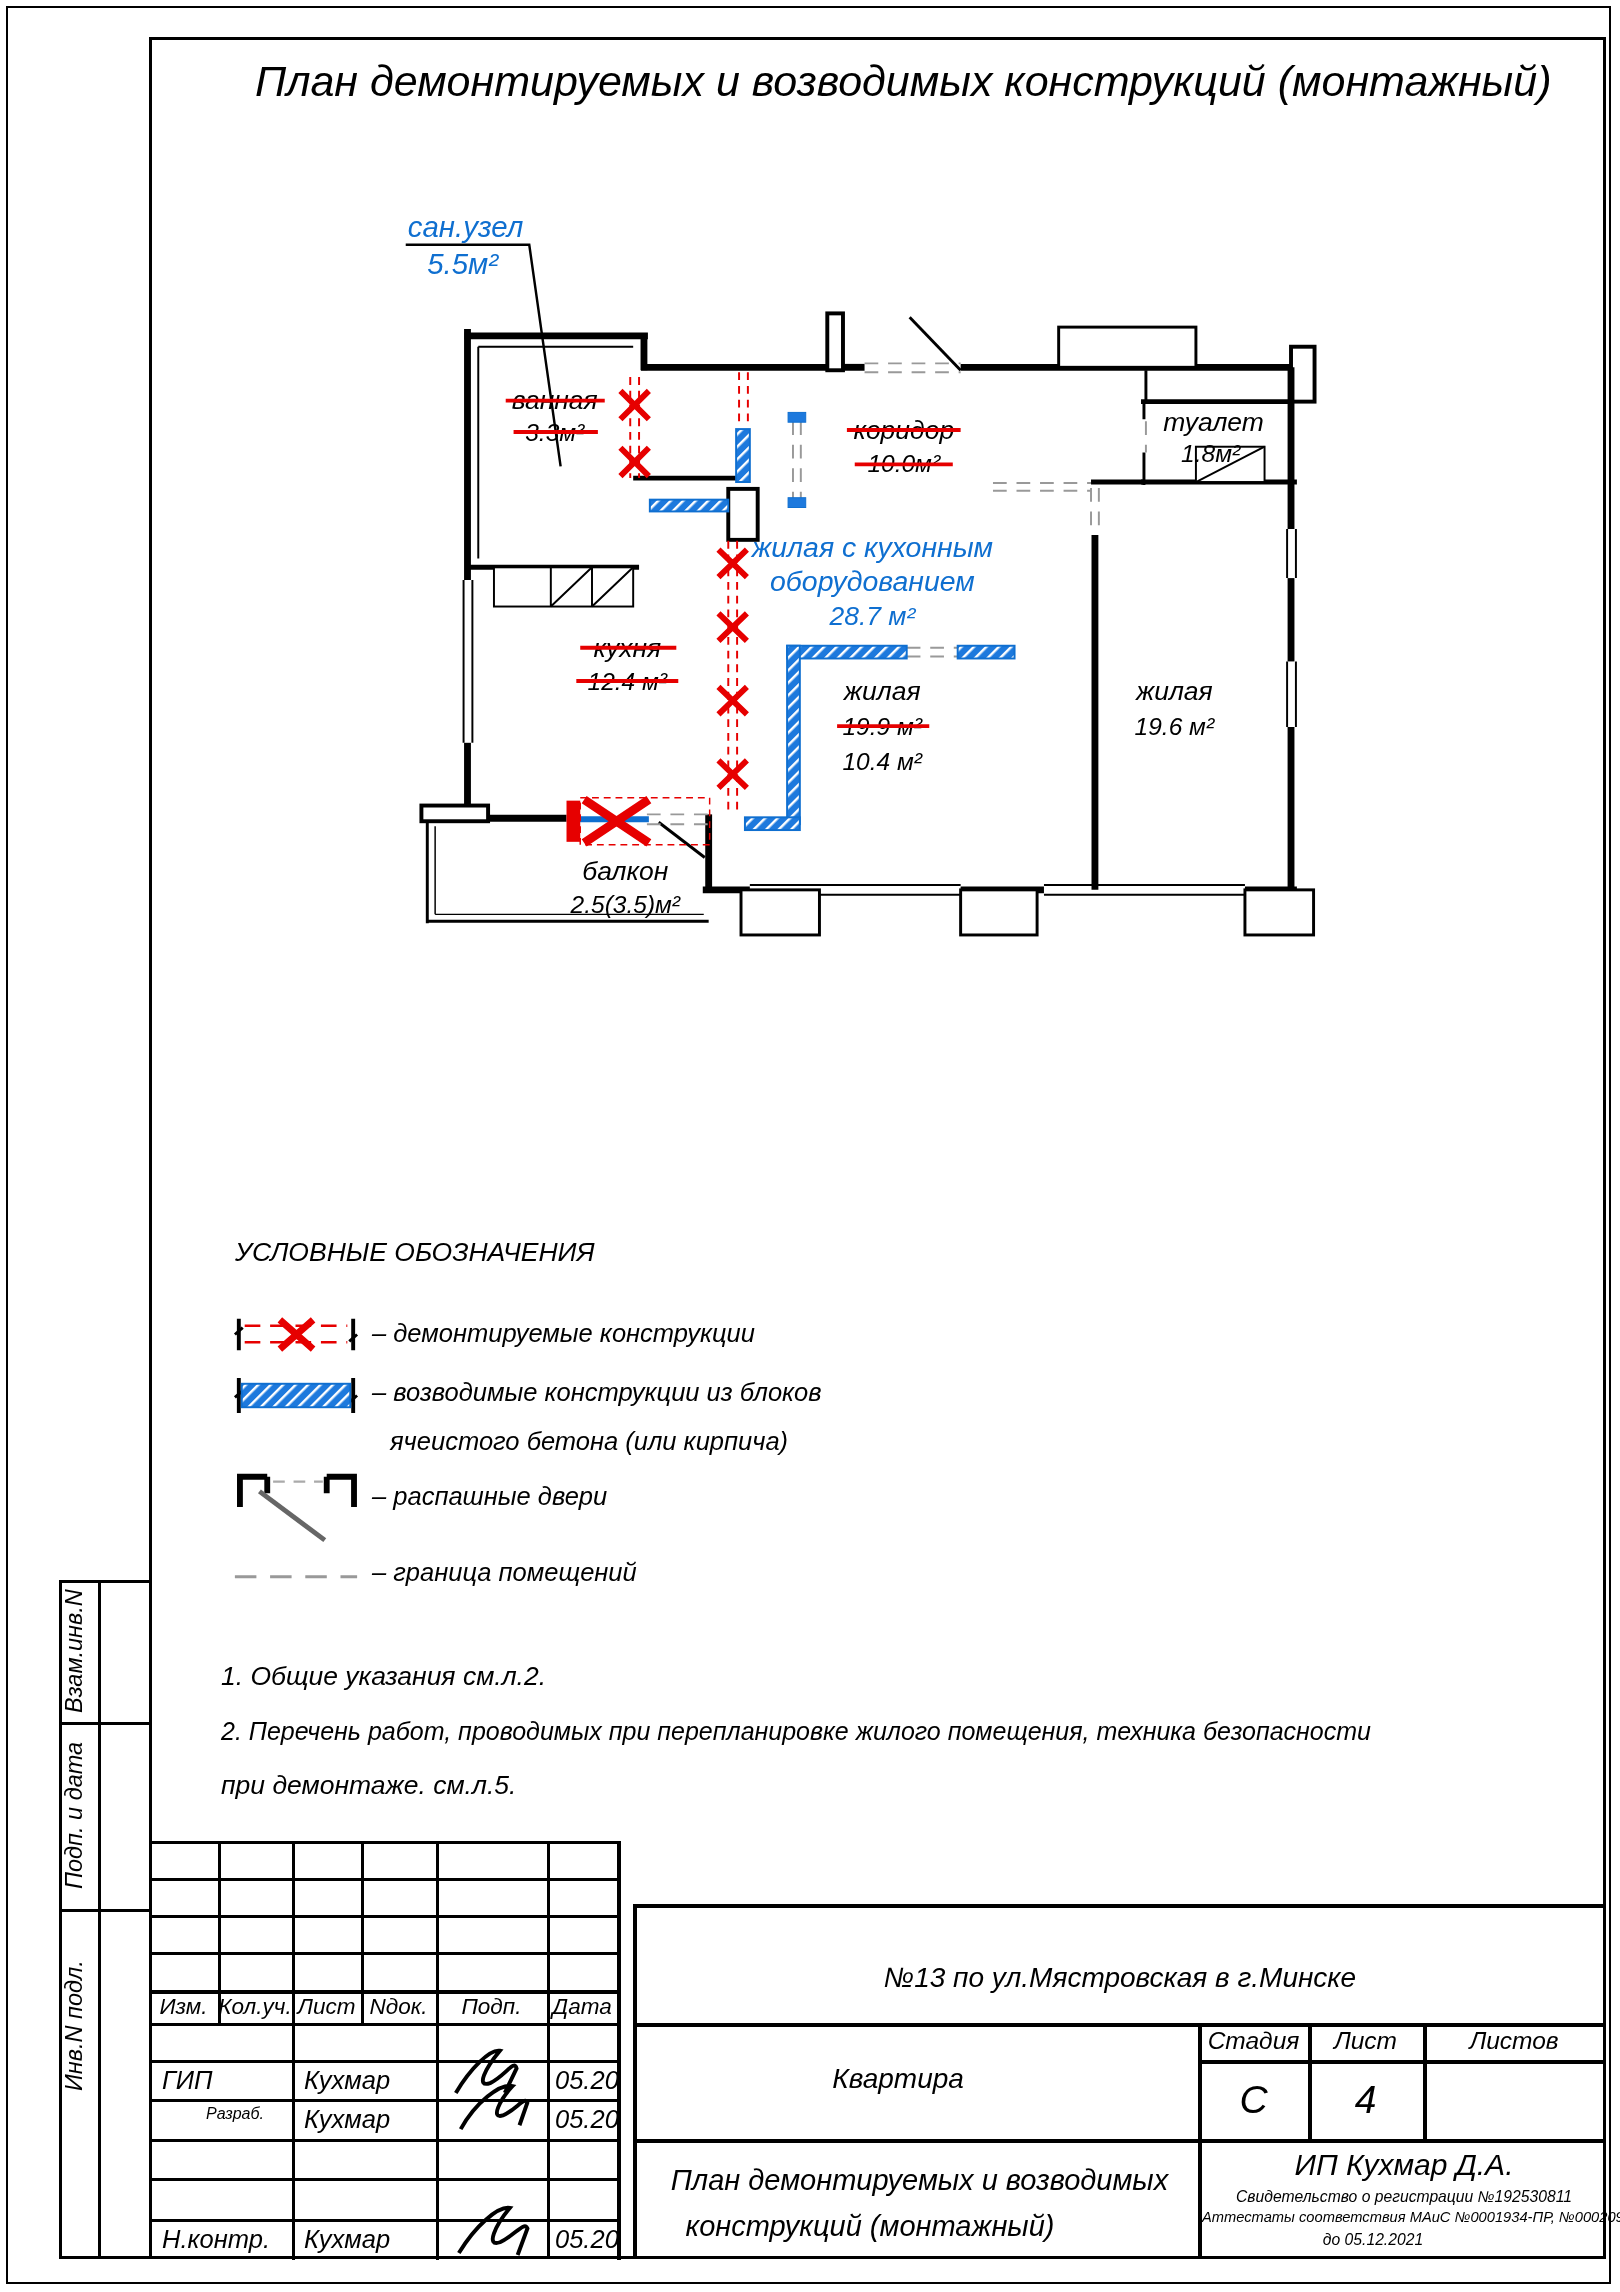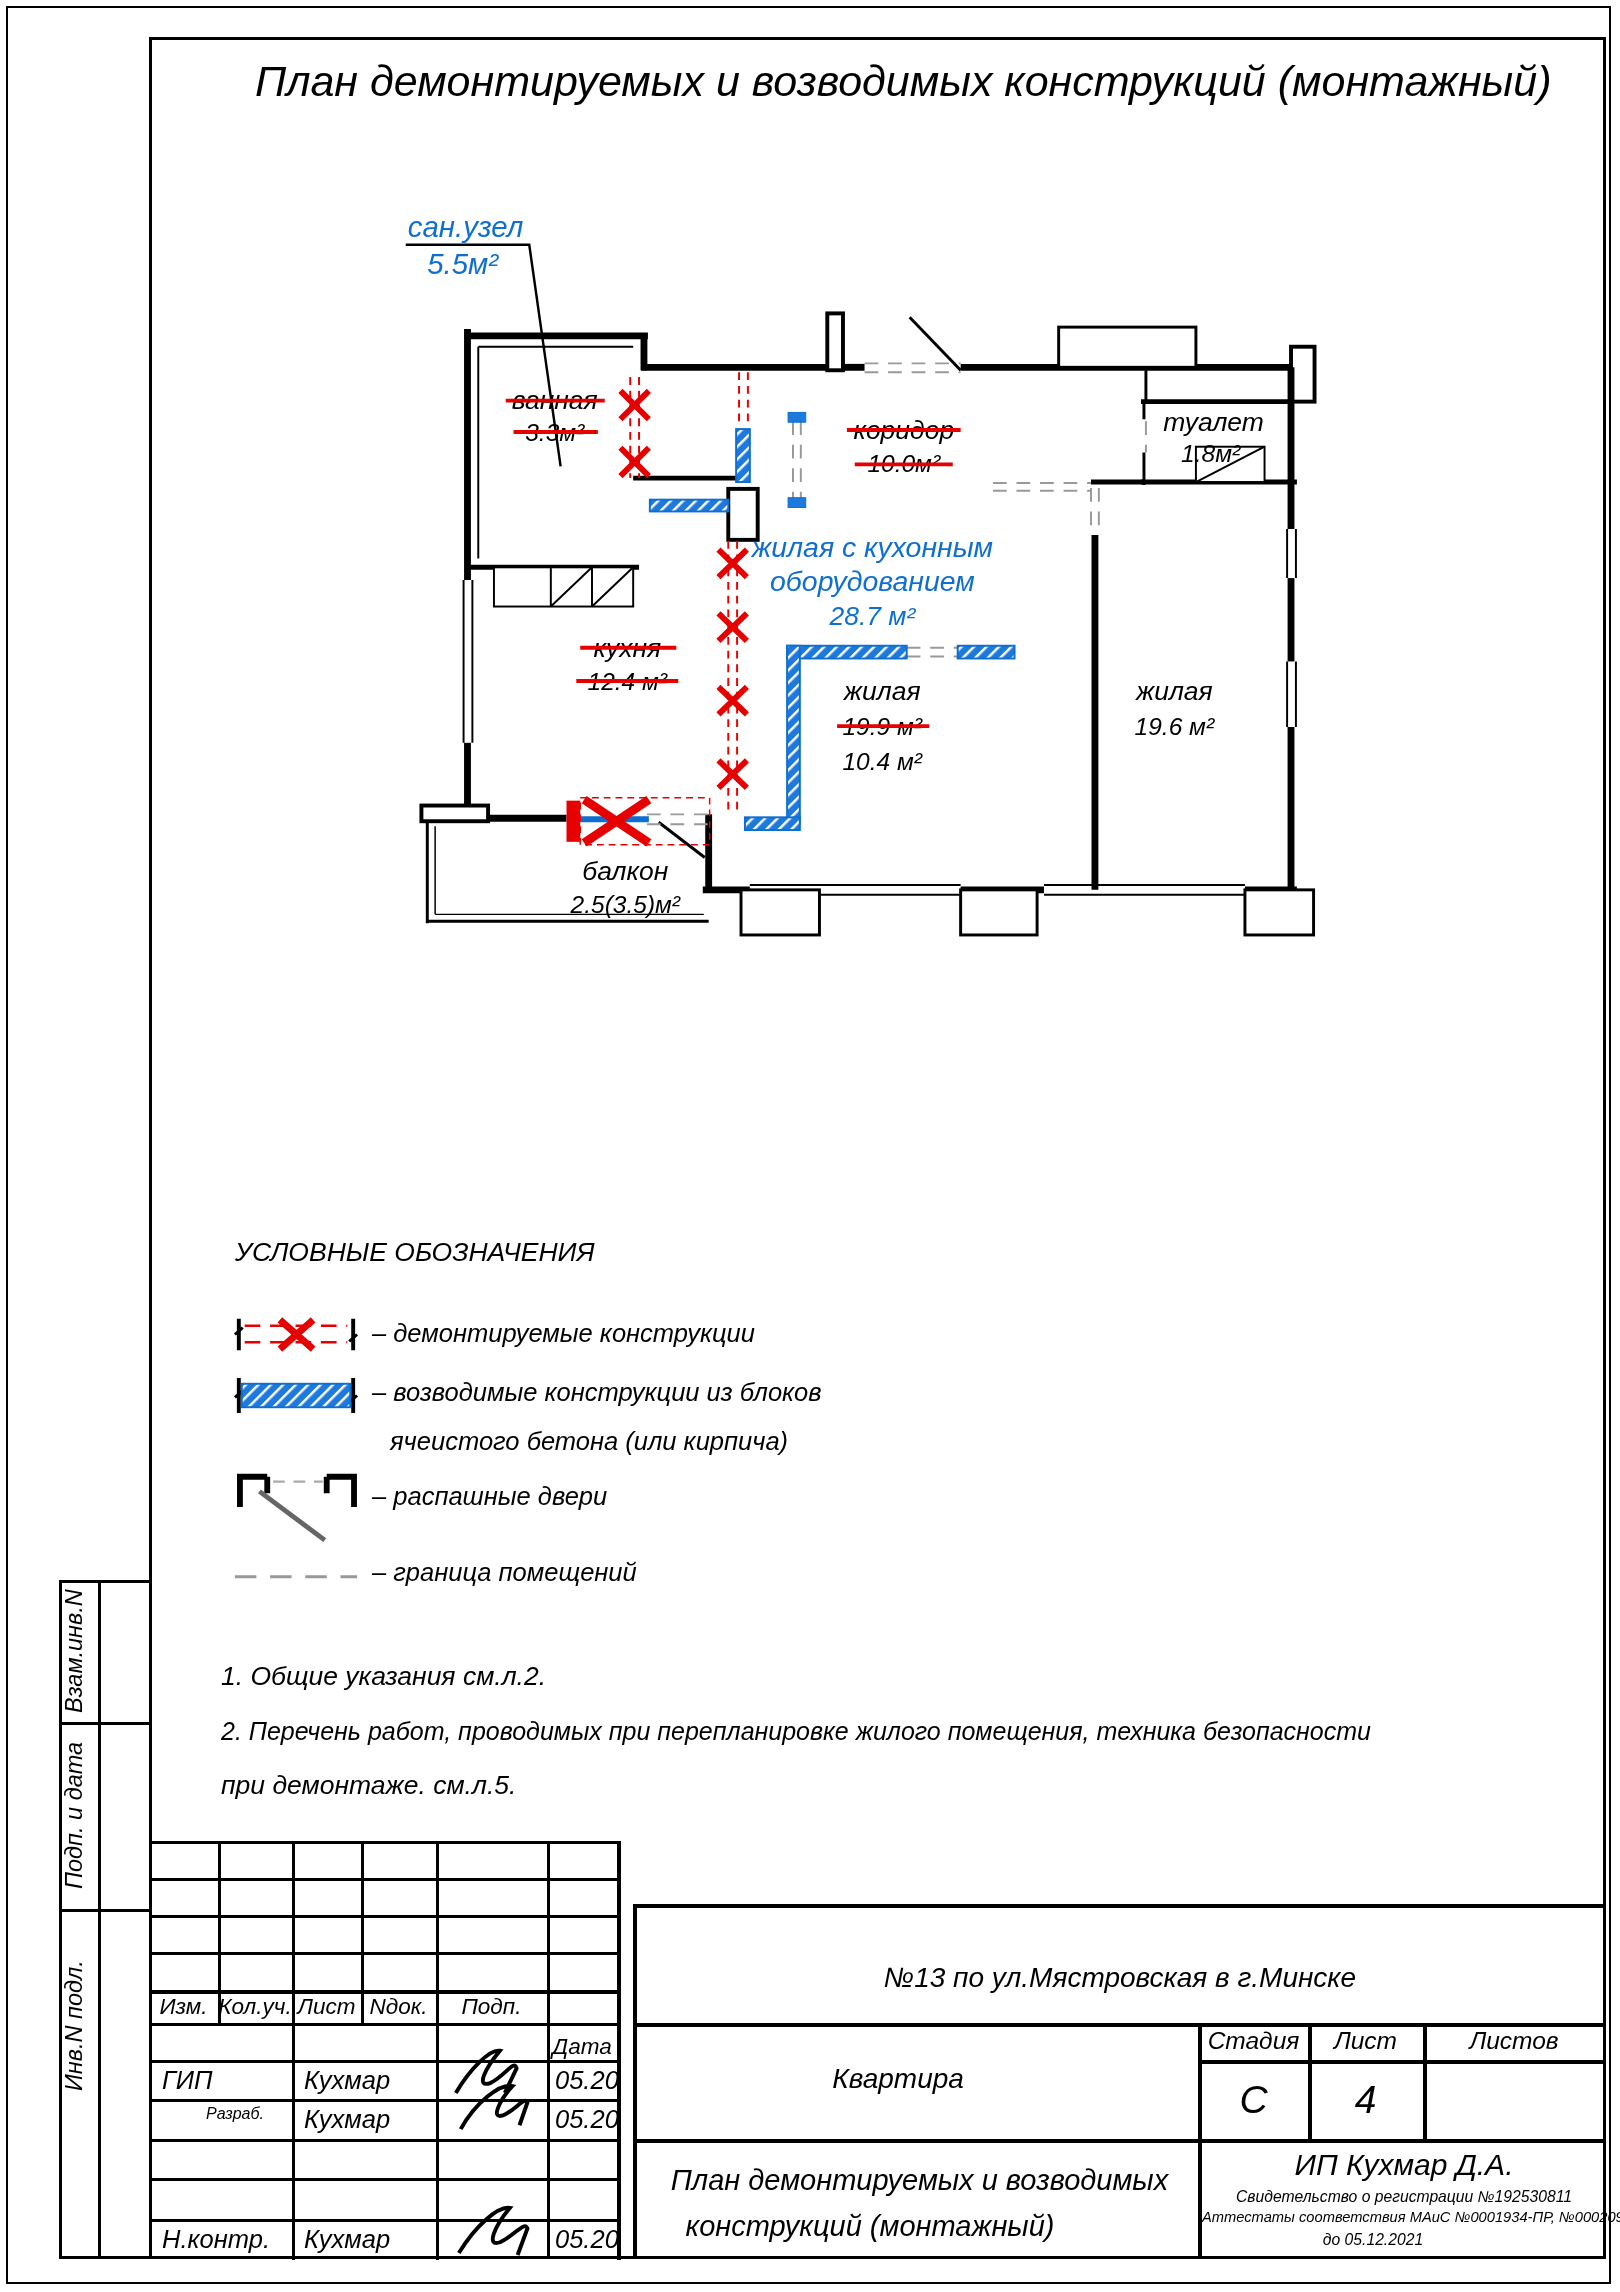--- a/index.html
+++ b/index.html
@@ -254,21 +254,21 @@
     <div class="ln" style="left:1198px;top:2023px;width:3.9px;height:236px;"></div>
     <div class="ln" style="left:1308px;top:2023px;width:3.9px;height:116px;"></div>
     <div class="ln" style="left:1423px;top:2023px;width:3.9px;height:116px;"></div>
   </div>
 
   <div class="t tc" style="left:149px;top:1994px;width:69px;font-size:22.5px;">Изм.</div>
   <div class="t tc" style="left:218px;top:1994px;width:74px;font-size:22.5px;">Кол.уч.</div>
   <div class="t tc" style="left:292px;top:1994px;width:69px;font-size:22.5px;">Лист</div>
   <div class="t tc" style="left:361px;top:1994px;width:75px;font-size:22.5px;">Nдок.</div>
   <div class="t tc" style="left:436px;top:1994px;width:111px;font-size:22.5px;">Подп.</div>
-  <div class="t tc" style="left:547px;top:1994px;width:70px;font-size:22.5px;margin-top:40px;">Дата</div>
+  <div class="t tc" style="left:547px;top:1994px;width:70px;font-size:22.5px;">Дата</div>
 
   <div class="t" style="left:162px;top:2066px;font-size:25.5px;">ГИП</div>
   <div class="t" style="left:304px;top:2066px;font-size:25.5px;">Кухмар</div>
   <div class="t" style="left:555px;top:2066px;font-size:25.5px;">05.20</div>
 
   <div class="t" style="left:162px;top:2105px;font-size:16px;margin-left:44px;">Разраб.</div>
   <div class="t" style="left:304px;top:2105px;font-size:25.5px;">Кухмар</div>
   <div class="t" style="left:555px;top:2105px;font-size:25.5px;">05.20</div>
 
   <div class="t" style="left:162px;top:2225px;font-size:25.5px;">Н.контр.</div>

